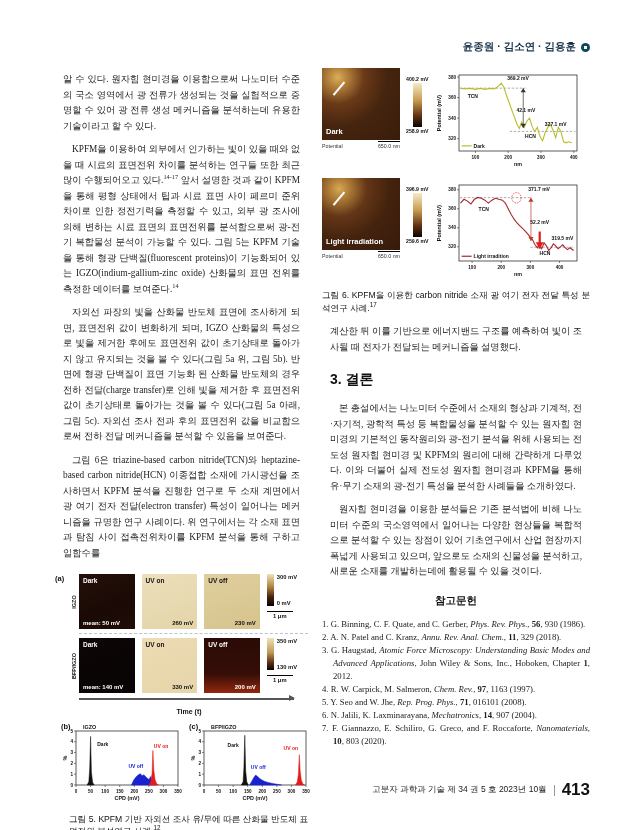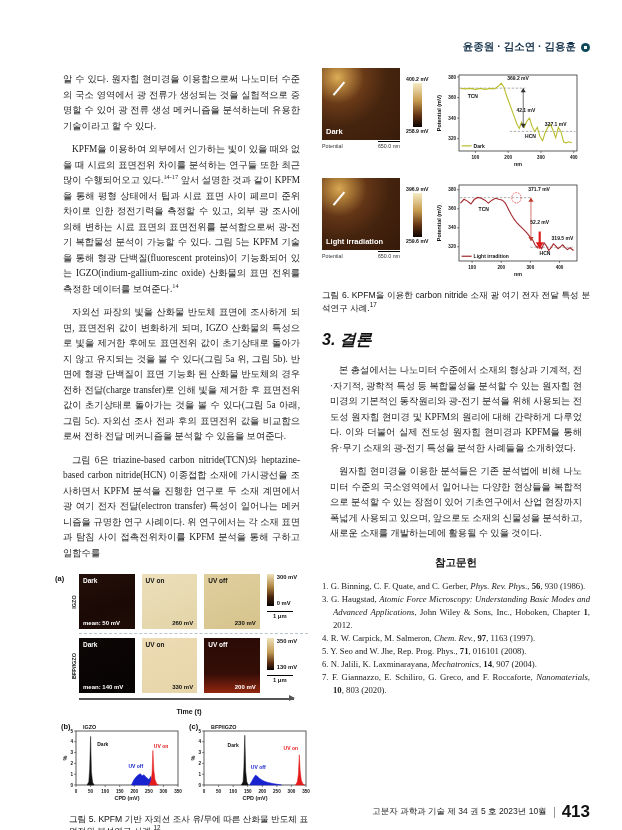--- a/index.html
+++ b/index.html
@@ -13,22 +13,22 @@
           background:radial-gradient(circle,#ffffff 0 1.5px,#0f4a5a 1.6px);display:inline-block;}
 
   
   .col-left{position:absolute;left:55px;top:64px;width:253px;}
   .col-right{position:absolute;left:322px;top:64px;width:268px;}
 
   .para{font-size:9.3px;line-height:15.5px;text-align:justify;margin:8px;}
   .para.indent{text-indent:9px;}
   sup{font-size:6.3px;line-height:0;}
 
-  h2.section{font-family:"Liberation Sans","DejaVu Sans",sans-serif;font-size:16px;font-weight:bold;
-             margin:16px 0 12px 0;color:#111;font-style:italic;}
+  h2.section{font-family:"Liberation Sans","DejaVu Sans",sans-serif;font-size:14px;font-weight:bold;
+             margin:16px 0 12px 8px;color:#111;}
   h3.refs-heading{font-family:"Liberation Sans","DejaVu Sans",sans-serif;font-size:10.5px;font-weight:bold;
              text-align:center;margin:14px 0 10px 0;color:#111;}
   .ref{font-size:8.7px;line-height:13.1px;padding-left:11px;text-indent:-11px;text-align:justify;}
 
   .caption{font-family:"Liberation Sans","DejaVu Sans",sans-serif;font-size:8.6px;line-height:12.5px;
            margin:7px 0 0 0;text-align:justify;color:#111;}
   .caption b{font-weight:normal;}
 
   
   .fig5{position:relative;margin-top:13px;padding-left:14px;}
@@ -81,21 +81,21 @@
   .f6lab{position:absolute;left:4px;bottom:4px;color:#ffffff;font-family:"Liberation Sans","DejaVu Sans",sans-serif;
          font-size:7.5px;font-weight:bold;}
   .f6sub{display:flex;justify-content:space-between;align-items:flex-end;width:78px;margin-top:1px;
          font-family:"Liberation Sans","DejaVu Sans",sans-serif;font-size:5.3px;color:#333;}
   .f6nm{border-top:1.6px solid #000;padding-top:0.5px;}
   .f6cbar{display:flex;flex-direction:column;align-items:center;margin-top:8px;
           font-family:"Liberation Sans","DejaVu Sans",sans-serif;font-size:5.2px;font-weight:bold;color:#111;gap:1px;}
   .f6bar{width:9px;height:44px;background:linear-gradient(180deg,#f6ebc4 0%,#c69a4e 40%,#5e2f12 75%,#0c0502 100%);}
 
   
-  .footer{position:absolute;right:32px;bottom:8px;display:flex;align-items:center;gap:7px;
+  .footer{position:absolute;right:32px;bottom:30px;display:flex;align-items:center;gap:7px;
           font-family:"Liberation Sans","DejaVu Sans",sans-serif;font-size:8.5px;color:#222;}
   .vbar{width:1px;height:11px;background:#999;display:inline-block;}
   .pagenum{font-weight:bold;font-size:17px;color:#111;}
 
   svg text{font-family:"Liberation Sans","DejaVu Sans",sans-serif;}
 </style>
 </head>
 <body>
 
 <div class="page">
@@ -380,33 +380,35 @@
             <line x1="26.622222222222224" y1="78.25" x2="36.62222222222222" y2="78.25" stroke="#a3272c" stroke-width="1.2"></line>
             <text x="38.62222222222222" y="80.05" font-size="5" font-weight="bold" fill="#111">Light irradition</text>
           </svg>
       </div>
 
       <p class="caption">
         <b>그림 6.</b><span> KPFM을 이용한 carbon nitride 소재 광 여기 전자 전달 특성 분석연구 사례.</span><sup>17</sup>
       </p>
     </div>
 
+    <p class="para" style="margin-top:10px;"><span>계산한 뒤 이를 기반으로 에너지밴드 구조를 예측하여 빛이 조사될 때 전자가 전달되는 메커니즘을 설명했다.</span></p>
 
     <h2 class="section">3. 결론</h2>
 
     <p class="para indent"><span>본 총설에서는 나노미터 수준에서 소재의 형상과 기계적, 전·자기적, 광학적 특성 등 복합물성을 분석할 수 있는 원자힘 현미경의 기본적인 동작원리와 광-전기 분석을 위해 사용되는 전도성 원자힘 현미경 및 KPFM의 원리에 대해 간략하게 다루었다. 이와 더불어 실제 전도성 원자힘 현미경과 KPFM을 통해 유·무기 소재의 광-전기 특성을 분석한 사례들을 소개하였다.</span></p>
     <p class="para indent"><span>원자힘 현미경을 이용한 분석들은 기존 분석법에 비해 나노미터 수준의 국소영역에서 일어나는 다양한 현상들을 복합적으로 분석할 수 있는 장점이 있어 기초연구에서 산업 현장까지 폭넓게 사용되고 있으며, 앞으로도 소재의 신물성을 분석하고, 새로운 소재를 개발하는데에 활용될 수 있을 것이다.</span></p>
 
     <h3 class="refs-heading">참고문헌</h3>
 
     <div>
       <div class="ref"><span>1. G. Binning, C. F. Quate, and C. Gerber, </span><span style="font-style: italic;">Phys. Rev. Phys.</span><span>, </span><span style="font-weight: bold;">56</span><span>, 930 (1986).</span></div>
+      <div class="ref"><span>2. A. N. Patel and C. Kranz, </span><span style="font-style: italic;">Annu. Rev. Anal. Chem.</span><span>, </span><span style="font-weight: bold;">11</span><span>, 329 (2018).</span></div>
       <div class="ref"><span>3. G. Haugstad, </span><span style="font-style: italic;">Atomic Force Microscopy: Understanding Basic Modes and Advanced Applications</span><span>, John Wiley &amp; Sons, Inc., Hoboken, Chapter </span><span style="font-weight: bold;">1</span><span>, 2012.</span></div>
       <div class="ref"><span>4. R. W. Carpick, M. Salmeron, </span><span style="font-style: italic; margin-top: 14px;">Chem. Rev.</span><span>, </span><span style="font-weight: bold;">97</span><span>, 1163 (1997).</span></div>
-      <div class="ref"><span>5. Y. Seo and W. Jhe, </span><span style=" margin-top: 30px;">Rep. Prog. Phys.</span><span>, </span><span style="font-weight: bold;">71</span><span>, 016101 (2008).</span></div>
+      <div class="ref"><span>5. Y. Seo and W. Jhe, </span><span style="font-style: italic; margin-top: 30px;">Rep. Prog. Phys.</span><span>, </span><span style="font-weight: bold;">71</span><span>, 016101 (2008).</span></div>
       <div class="ref"><span>6. N. Jalili, K. Laxminarayana, </span><span style="font-style: italic;">Mechatronics</span><span>, </span><span style="font-weight: bold;">14</span><span>, 907 (2004).</span></div>
       <div class="ref"><span>7. F. Giannazzo, E. Schiliro, G. Greco, and F. Roccaforte, </span><span style="font-style: italic;">Nanomaterials</span><span>, </span><span style="font-weight: bold;">10</span><span>, 803 (2020).</span></div>
     </div>
   </div>
 
   <div class="footer">
     <span>고분자 과학과 기술 제 34 권 5 호 2023년 10월</span>
     <span class="vbar"></span>
     <span class="pagenum">413</span>
   </div>

